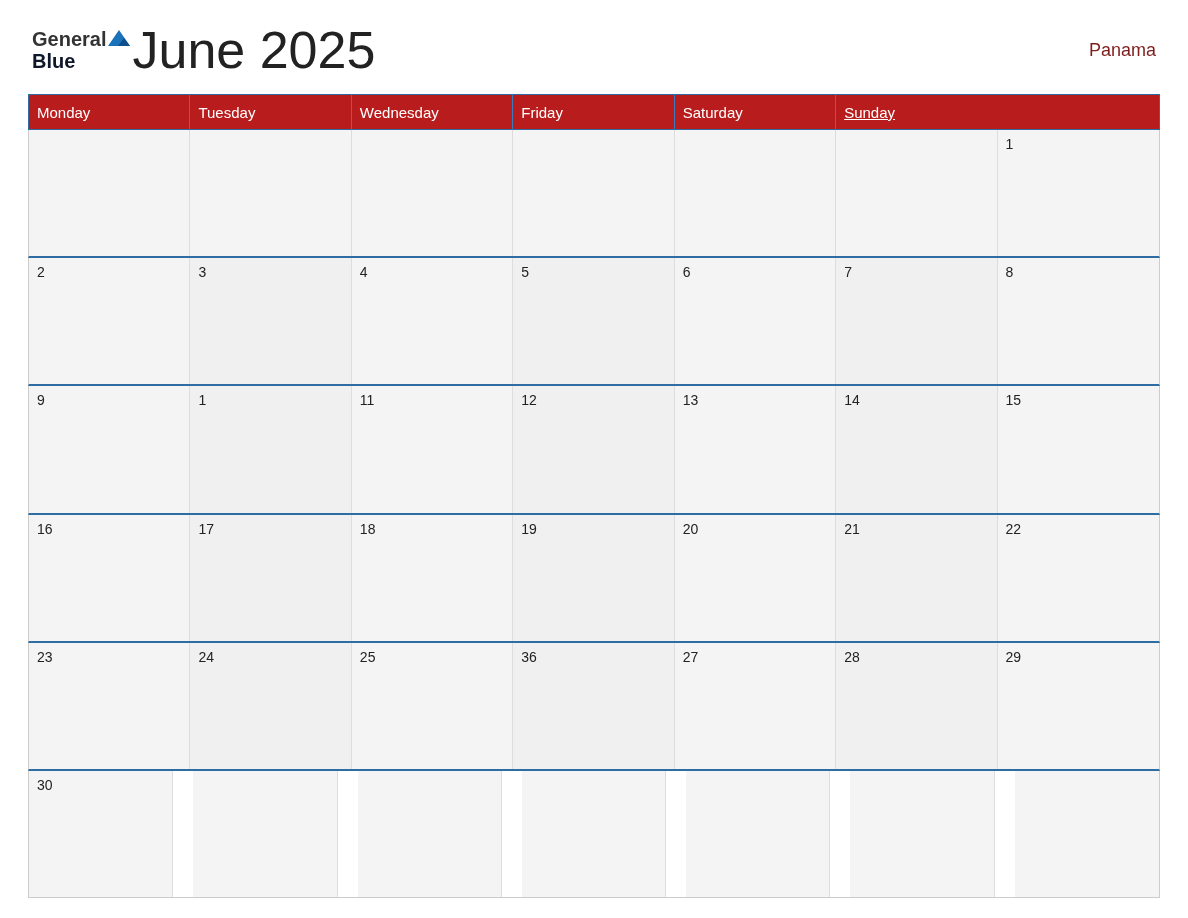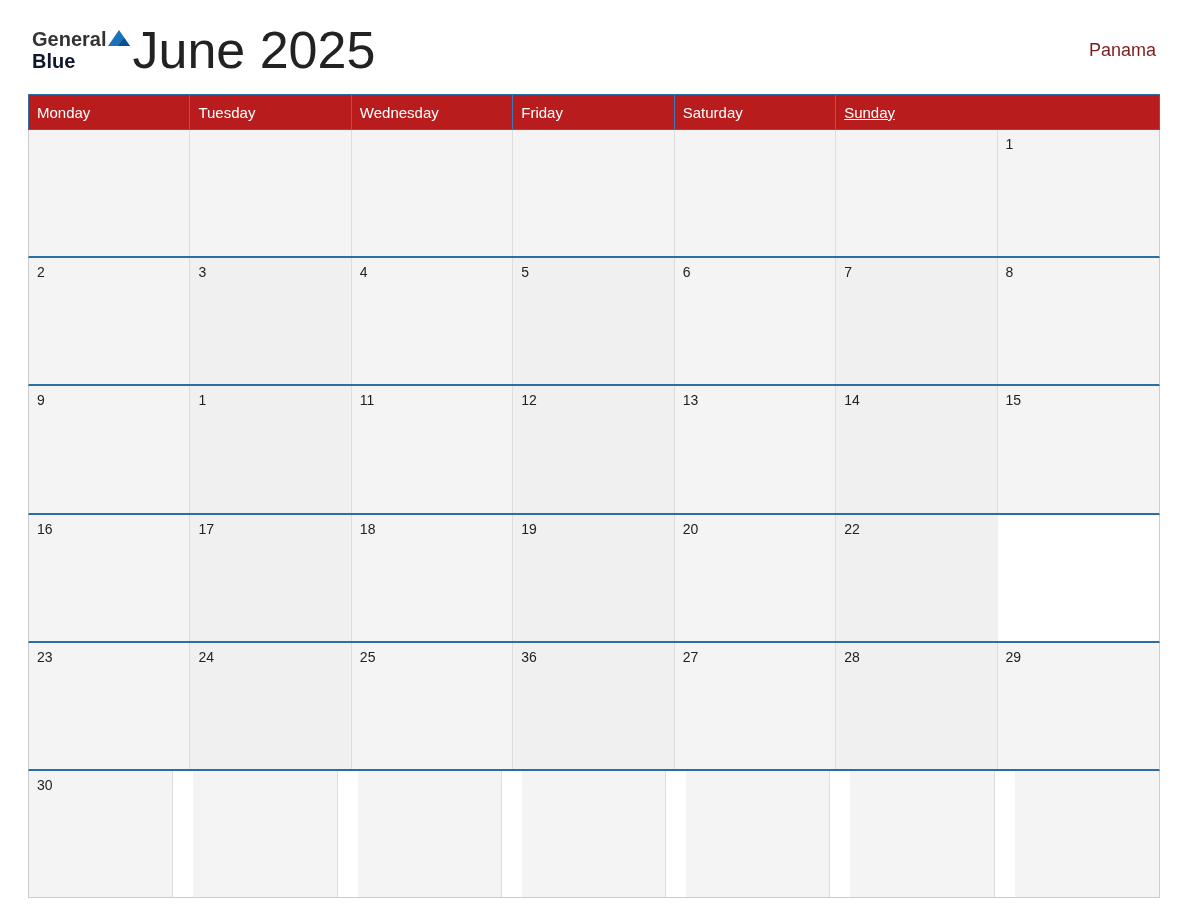--- a/index.html
+++ b/index.html
@@ -288,20 +288,23 @@
           <div class="day-cell">
             <span class="day-number">18</span>
           </div>
           <div class="day-cell">
             <span class="day-number">19</span>
           </div>
           <div class="day-cell">
             <span class="day-number">20</span>
           </div>
           <div class="day-cell">
+            <span class="day-number">21</span>
+          </div>
+          <div class="day-cell">
             <span class="day-number">22</span>
           </div>
         </div>
         <div class="week-row">
           <div class="day-cell">
             <span class="day-number">23</span>
           </div>
           <div class="day-cell">
             <span class="day-number">24</span>
           </div>

